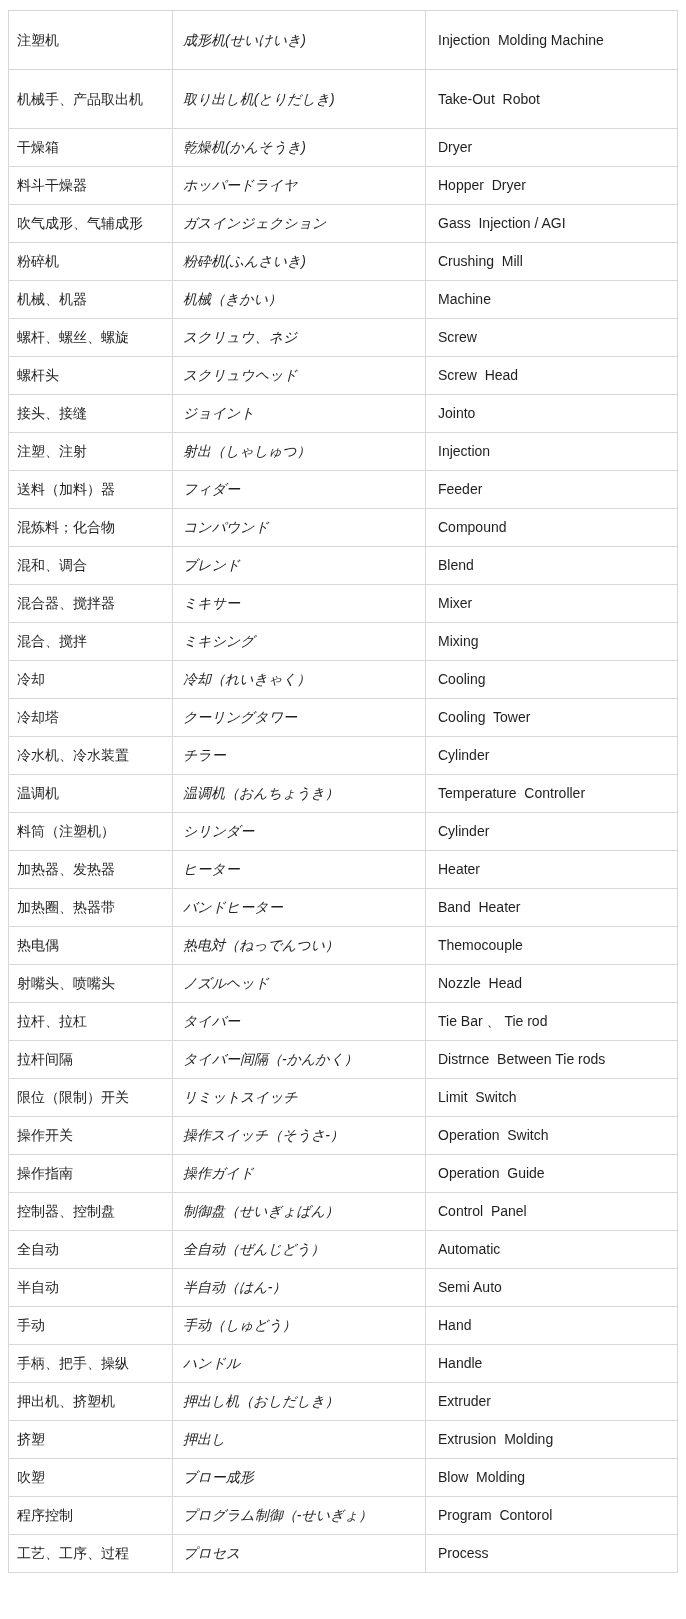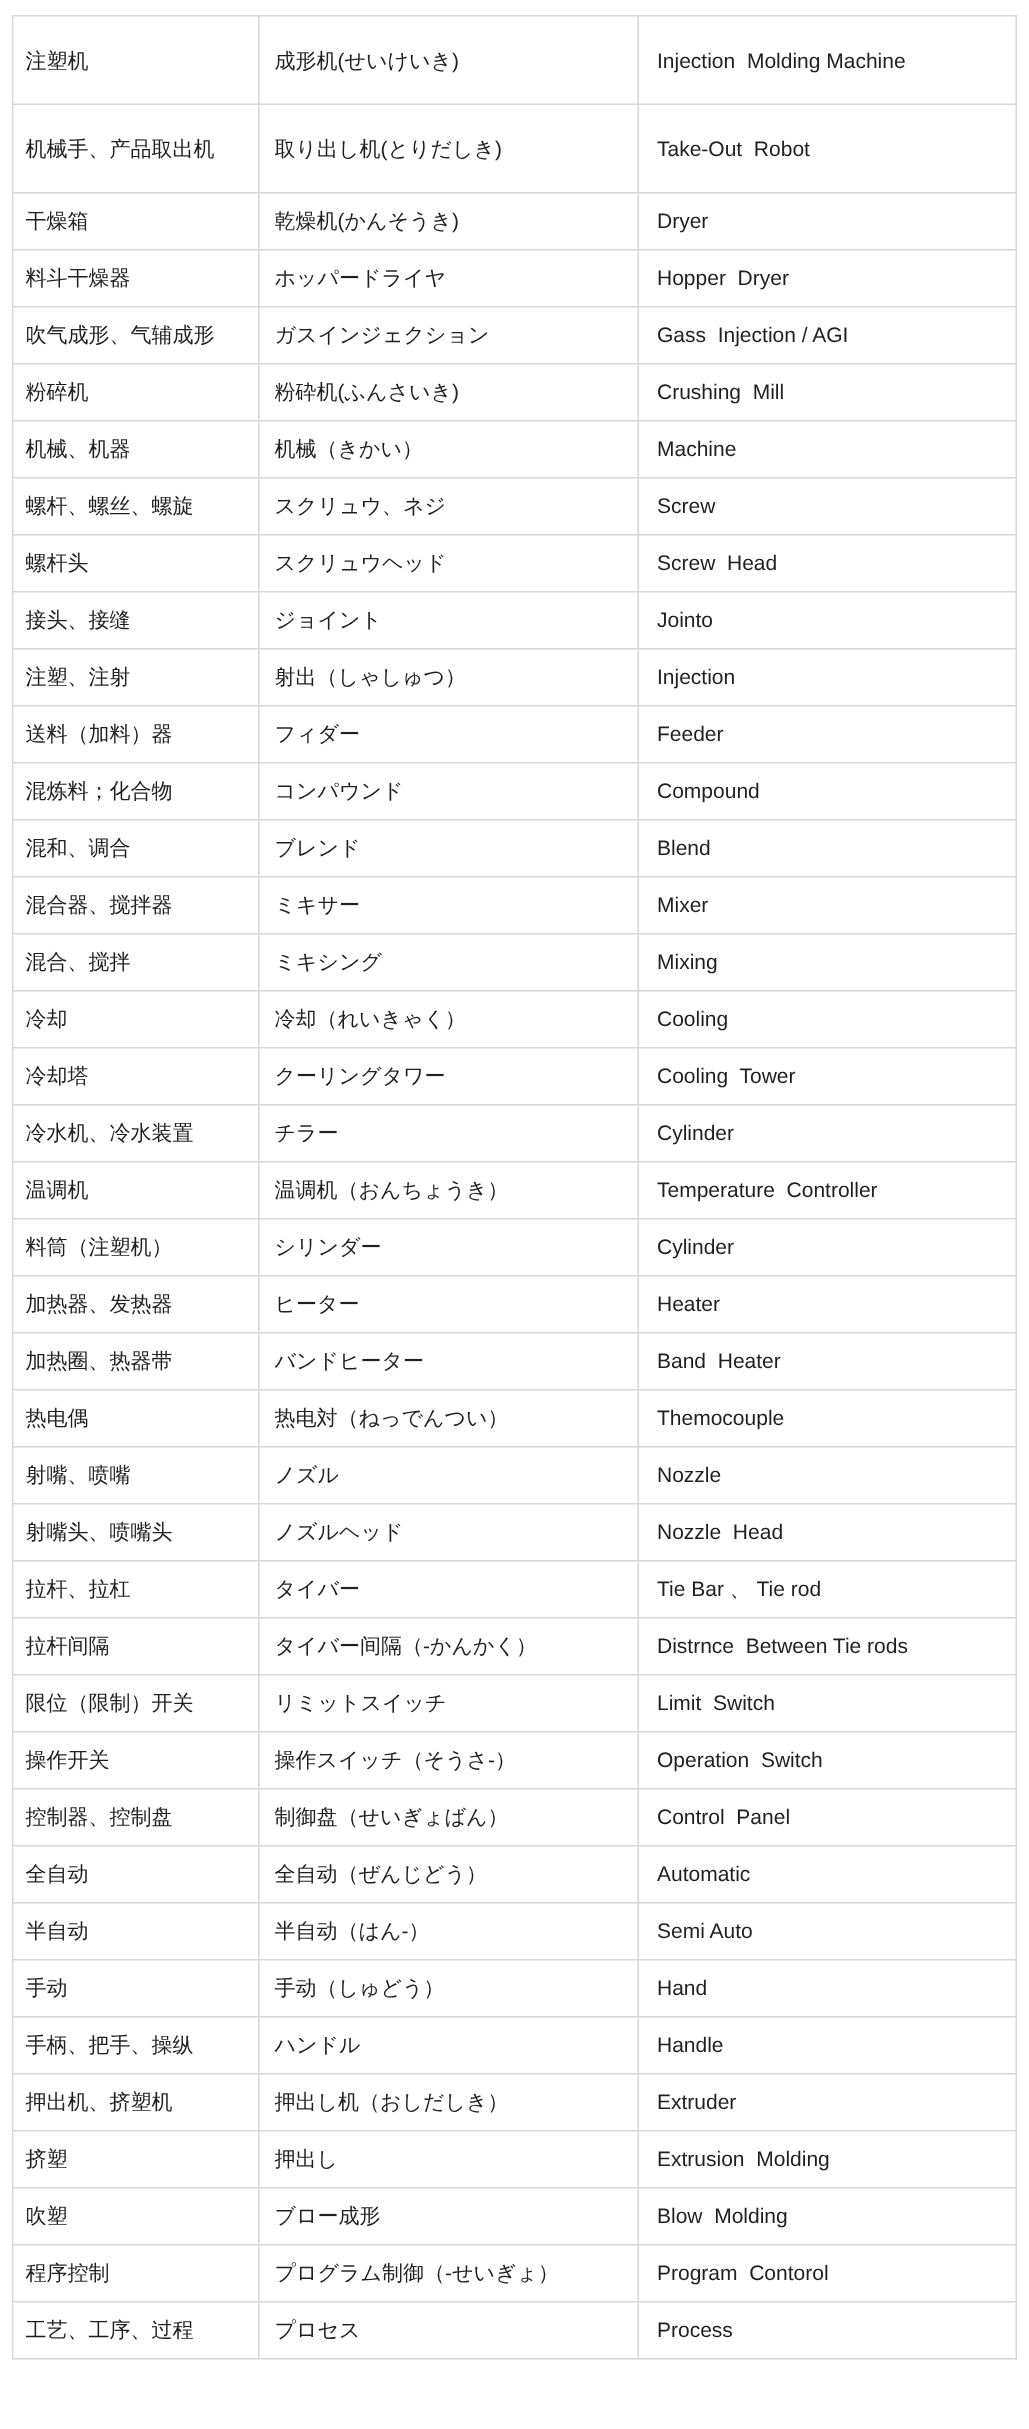--- a/index.html
+++ b/index.html
@@ -30,21 +30,21 @@
     vertical-align: middle;
     font-size: 14px;
     color: #1f1f1f;
     white-space: pre-wrap;
     overflow: hidden;
     line-height: 1.15;
   }
   tr { height: 38px; }
   tr.tall { height: 59px; }
   td.zh { padding: 2px 4px 2px 8px; }
-  td.ja { padding: 2px 4px 2px 10px; }
+  td.ja { padding: 2px 4px 2px 10px; font-style: italic; }
   td.en { padding: 2px 4px 2px 12px; }
 </style>
 </head>
 <body>
 
 <div class="page">
   <table class="glossary">
     <colgroup>
       <col class="c-zh">
       <col class="c-ja">
@@ -165,25 +165,20 @@
     <td class="zh">加热圈、热器带</td>
     <td class="ja">バンドヒーター</td>
     <td class="en">Band  Heater</td>
   </tr>
         <tr>
     <td class="zh">热电偶</td>
     <td class="ja">热电対（ねっでんつい）</td>
     <td class="en">Themocouple</td>
   </tr>
         <tr>
-    <td class="zh">射嘴、喷嘴</td>
-    <td class="ja">ノズル</td>
-    <td class="en">Nozzle</td>
-  </tr>
-        <tr>
     <td class="zh">射嘴头、喷嘴头</td>
     <td class="ja">ノズルヘッド</td>
     <td class="en">Nozzle  Head</td>
   </tr>
         <tr>
     <td class="zh">拉杆、拉杠</td>
     <td class="ja">タイバー</td>
     <td class="en">Tie Bar 、 Tie rod</td>
   </tr>
         <tr>
@@ -193,20 +188,25 @@
   </tr>
         <tr>
     <td class="zh">限位（限制）开关</td>
     <td class="ja">リミットスイッチ</td>
     <td class="en">Limit  Switch</td>
   </tr>
         <tr>
     <td class="zh">操作开关</td>
     <td class="ja">操作スイッチ（そうさ-）</td>
     <td class="en">Operation  Switch</td>
+  </tr>
+        <tr>
+    <td class="zh">操作指南</td>
+    <td class="ja">操作ガイド</td>
+    <td class="en">Operation  Guide</td>
   </tr>
         <tr>
     <td class="zh">控制器、控制盘</td>
     <td class="ja">制御盘（せいぎょばん）</td>
     <td class="en">Control  Panel</td>
   </tr>
         <tr>
     <td class="zh">全自动</td>
     <td class="ja">全自动（ぜんじどう）</td>
     <td class="en">Automatic</td>

